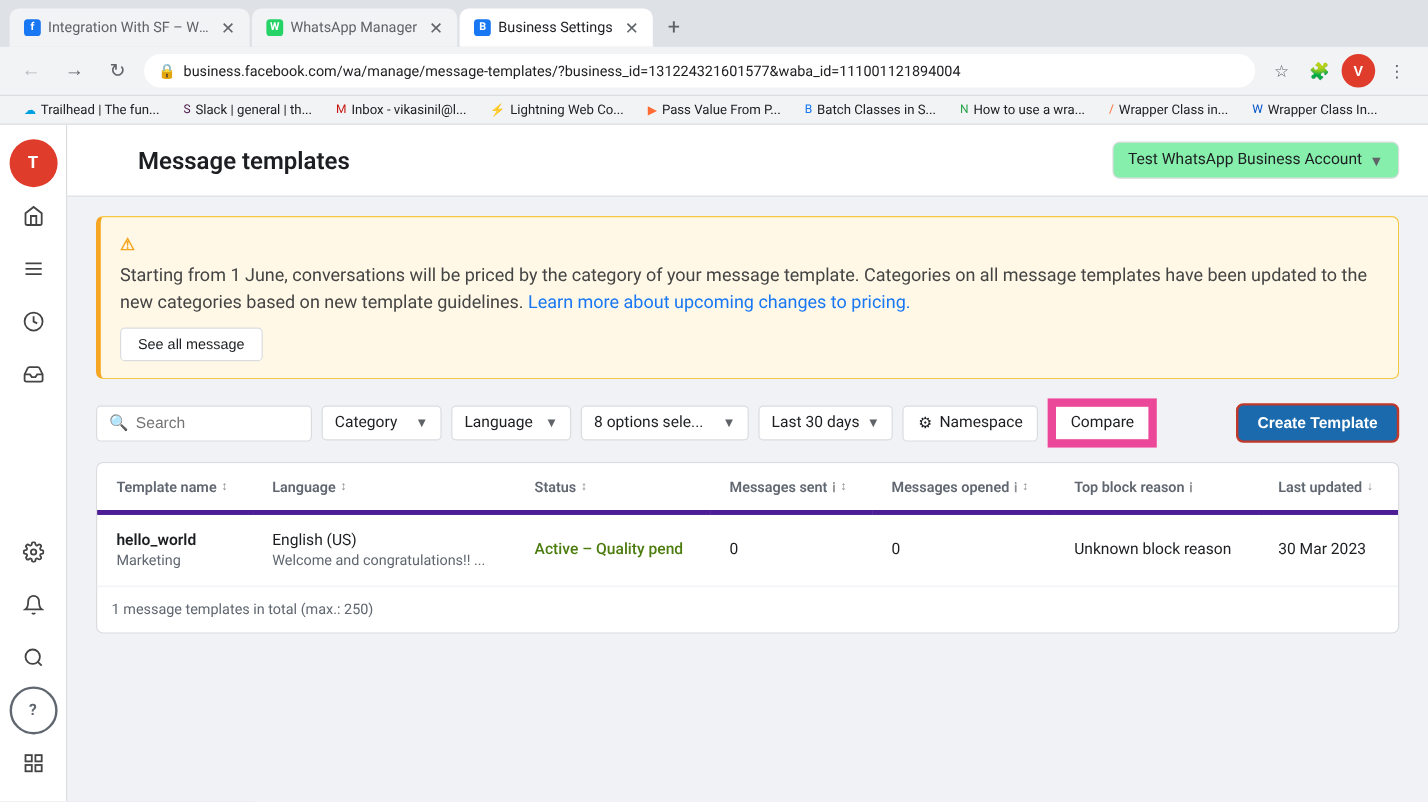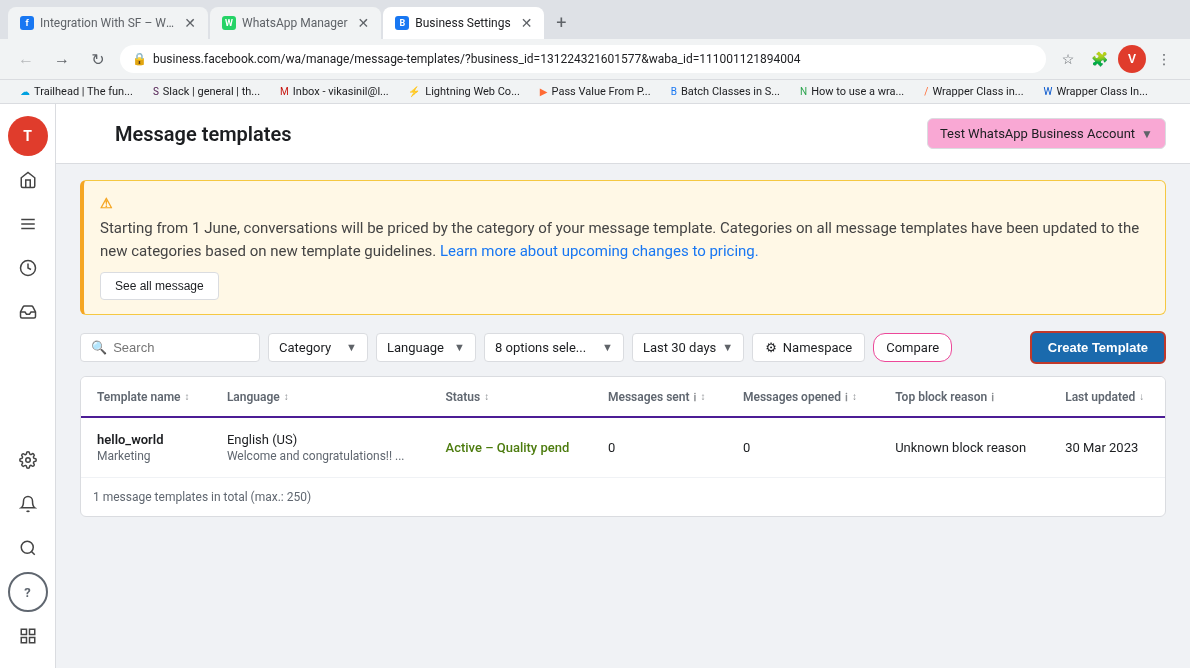--- a/index.html
+++ b/index.html
@@ -35,21 +35,21 @@
     .sidebar-icon { width: 40px; height: 40px; border-radius: 8px; display: flex; align-items: center; justify-content: center; cursor: pointer; color: #444; font-size: 18px; }
     .sidebar-icon.avatar { background: #e03c2c; color: #fff; font-size: 14px; font-weight: 700; border-radius: 50%; }
     .sidebar-bottom { margin-top: auto; display: flex; flex-direction: column; align-items: center; gap: 4px; }
 
     
     .main-content { flex: 1; display: flex; flex-direction: column; overflow: hidden; }
 
     
     .page-header { display: flex; align-items: center; justify-content: space-between; padding: 14px 24px; background: #fff; border-bottom: 1px solid #dadce0; }
     .page-title { font-size: 20px; font-weight: 600; color: #1c1e21; margin-left: 35px; }
-    .account-selector { display: flex; align-items: center; gap: 6px; padding: 7px 12px; border: 1px solid #dadce0; border-radius: 6px; cursor: pointer; font-size: 13px; background: #f9a8d4; text-align: right; }
+    .account-selector { display: flex; align-items: center; gap: 6px; padding: 7px 12px; border: 1px solid #dadce0; border-radius: 6px; cursor: pointer; font-size: 13px; background: #86efac; text-align: right; }
     .account-selector-arrow { color: #5f6368; font-size: 12px; }
 
     
     .content-area { flex: 1; padding: 16px 24px; overflow-y: auto; }
 
     
     .alert-banner { background: #fff8e6; border: 1px solid #f5c842; border-left: 4px solid #f5a623; border-radius: 6px; padding: 14px 16px; margin-bottom: 16px; }
     .alert-title { display: flex; align-items: center; gap: 8px; font-weight: 600; font-size: 13px; margin-bottom: 6px; color: #1c1e21; }
     .alert-icon { color: #f5a623; font-size: 14px; }
     .alert-text { font-size: 15px; color: #444; line-height: 1.5; }
@@ -58,27 +58,27 @@
 
     
     .filter-bar { display: flex; align-items: center; gap: 8px; margin-bottom: 12px; flex-wrap: wrap; }
     .search-input { display: flex; align-items: center; gap: 6px; border: 1px solid #dadce0; border-radius: 4px; padding: 6px 10px; background: #fff; width: 180px; }
     .search-input input { border: none; outline: none; font-size: 13px; width: 100%; color: #1c1e21; }
     .search-icon { color: #8a8d91; font-size: 13px; }
     .filter-select { display: flex; align-items: center; gap: 6px; border: 1px solid #dadce0; border-radius: 4px; padding: 6px 10px; background: #fff; cursor: pointer; font-size: 13px; color: #1c1e21; min-width: 100px; }
     .filter-select-arrow { color: #5f6368; font-size: 11px; margin-left: auto; }
     .filter-select-wide { min-width: 140px; }
     .namespace-btn { display: flex; align-items: center; gap: 6px; padding: 6px 12px; border: 1px solid #dadce0; border-radius: 4px; background: #fff; cursor: pointer; font-size: 13px; color: #1c1e21; }
-    .compare-btn { padding: 6px 12px; border: 1px solid #ec4899; border-radius: 12px; background: #fff; cursor: pointer; font-size: 13px; color: #1c1e21; }
+    .compare-btn { padding: 6px 12px; border: 7px solid #ec4899; border-radius: 0; background: #fff; cursor: pointer; font-size: 13px; color: #1c1e21; }
     .create-template-btn { padding: 7px 16px; border: 2px solid #c0392b; border-radius: 6px; background: #1a6aad; cursor: pointer; font-size: 13px; color: #fff; font-weight: 600; margin-left: auto; }
 
     
     .table-container { background: #fff; border: 1px solid #dadce0; border-radius: 6px; overflow: hidden; }
     .table { width: 100%; border-collapse: collapse; }
-    .table th { padding: 12px 16px; text-align: left; font-size: 12px; font-weight: 600; color: #606770; border-bottom: 2px solid #4c1d95; background: #fff; white-space: nowrap; }
+    .table th { padding: 12px 16px; text-align: left; font-size: 12px; font-weight: 600; color: #606770; border-bottom: 4px solid #4c1d95; background: #fff; white-space: nowrap; }
     .table td { padding: 14px 16px; font-size: 13px; color: #1c1e21; border-bottom: 1px solid #f0f2f5; vertical-align: middle; }
     .table tr:last-child td { border-bottom: none; }
     .sort-icon { font-size: 10px; color: #8a8d91; margin-left: 4px; }
     .info-icon { font-size: 11px; color: #8a8d91; margin-left: 4px; cursor: pointer; }
     .th-inner { display: flex; align-items: center; }
     .template-name { font-weight: 600; font-size: 13px; }
     .template-sub { font-size: 12px; color: #606770; margin-top: 2px; }
     .lang-name { font-size: 13px; }
     .lang-sub { font-size: 12px; color: #606770; margin-top: 2px; }
     .status-active { color: #4d7c0f; font-size: 13px; font-weight: 500; }

